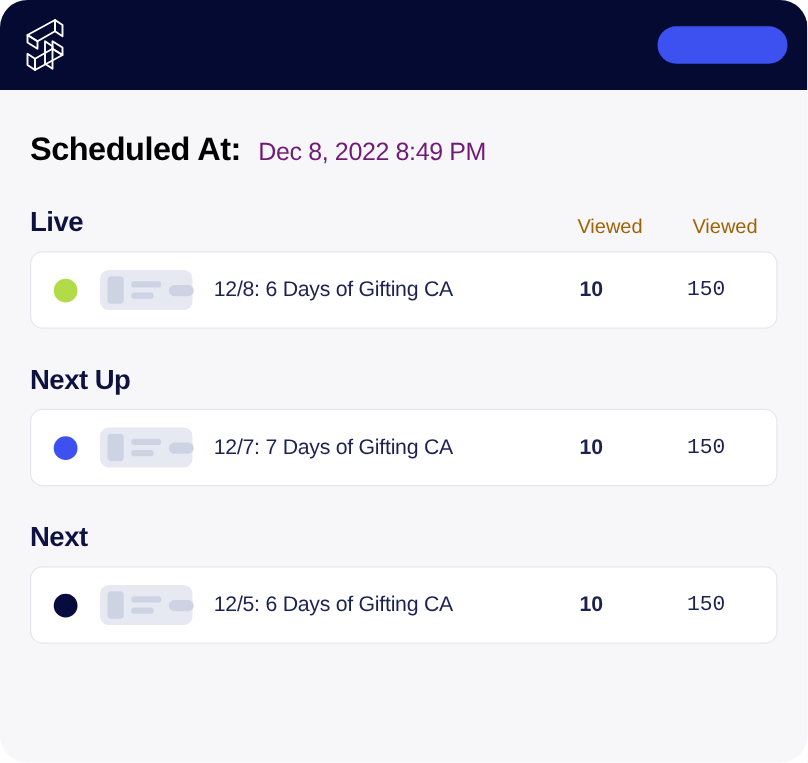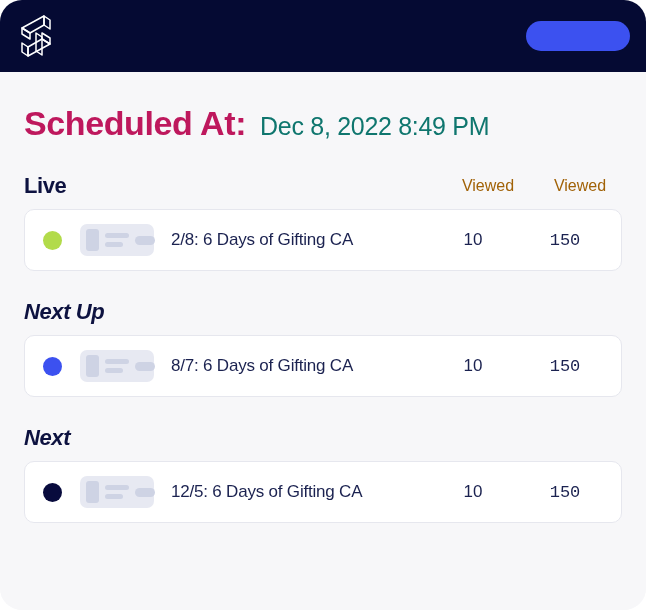--- a/index.html
+++ b/index.html
@@ -64,37 +64,37 @@
     height: 538px;
   }
 
   .scheduled-line {
     display: flex;
     align-items: baseline;
     padding-top: 32px;
     padding-bottom: 2px;
   }
   .scheduled-label {
-    font-size: 34px;
+    font-size: 26px;
     font-weight: bold;
-    color: #be185d;
+    color: #000000;
     letter-spacing: -0.4px;
   }
   .scheduled-value {
-    font-size: 25px;
+    font-size: 20px;
     font-weight: 400;
-    color: #0f766e;
+    color: #701a75;
     margin-left: 14px;
     letter-spacing: -0.3px;
   }
 
   
   .section-head {
     display: flex;
-    align-items: center;
+    align-items: flex-end;
     margin-top: 28px;
     margin-bottom: 10px;
     padding-right: 2px;
   }
   .section-title {
     font-size: 22px;
     font-weight: bold;
     color: #0d1240;
     letter-spacing: -0.4px;
     flex: 1 1 auto;
@@ -102,21 +102,21 @@
   .col-head {
     font-size: 16px;
     font-weight: 400;
     color: #a16207;
     text-align: center;
     flex: 0 0 auto;
   }
   .col-head.viewed { width: 76px; }
   .col-head.clicked { width: 80px; margin-left: 14px; }
 
-  .section-head.no-cols .section-title { flex: 1 1 auto; font-style: italic; }
+  .section-head.no-cols .section-title { flex: 1 1 auto; }
 
   
   .card-row {
     display: flex;
     align-items: center;
     background: #ffffff;
     border: 1px solid #e6e7ee;
     border-radius: 10px;
     height: 62px;
     box-sizing: border-box;
@@ -190,21 +190,21 @@
     text-overflow: ellipsis;
   }
 
   .metric {
     font-size: 17px;
     font-weight: 400;
     color: #1b2250;
     text-align: center;
     flex: 0 0 auto;
   }
-  .metric.viewed { width: 76px; }
+  .metric.viewed { width: 76px; font-weight: bold; }
   .metric.clicked { width: 80px; margin-left: 14px; margin-right: 16px; font-family: Liberation Mono, monospace; }
 </style>
 </head>
 <body>
 
 <div class="app-frame">
 
   <div class="topbar">
     <svg class="brand-logo" viewBox="0 0 44 46" fill="none">
       <g stroke="#ffffff" stroke-width="1.5" stroke-linejoin="round" fill="none">
@@ -237,38 +237,38 @@
         <div class="card-row">
           <span class="status-dot" style="background: rgb(178, 219, 74);"></span>
           <span class="thumb-skeleton">
             <span class="thumb-bar"></span>
             <span class="thumb-lines">
               <span class="thumb-line-long"></span>
               <span class="thumb-line-short"></span>
             </span>
             <span class="thumb-pill"></span>
           </span>
-          <span class="row-title">2/8: 6 Days of Gifting CA</span>
+          <span class="row-title">12/8: 6 Days of Gifting CA</span>
           <span class="metric viewed">10</span>
           <span class="metric clicked">150</span>
         </div>
         <div class="section-head no-cols">
           <div class="section-title">Next Up</div>
         </div>
         <div class="card-row">
           <span class="status-dot" style="background: rgb(60, 81, 240);"></span>
           <span class="thumb-skeleton">
             <span class="thumb-bar"></span>
             <span class="thumb-lines">
               <span class="thumb-line-long"></span>
               <span class="thumb-line-short"></span>
             </span>
             <span class="thumb-pill"></span>
           </span>
-          <span class="row-title">8/7: 6 Days of Gifting CA</span>
+          <span class="row-title">12/7: 7 Days of Gifting CA</span>
           <span class="metric viewed">10</span>
           <span class="metric clicked">150</span>
         </div>
         <div class="section-head no-cols">
           <div class="section-title">Next</div>
         </div>
         <div class="card-row">
           <span class="status-dot" style="background: rgb(8, 11, 61);"></span>
           <span class="thumb-skeleton">
             <span class="thumb-bar"></span>

